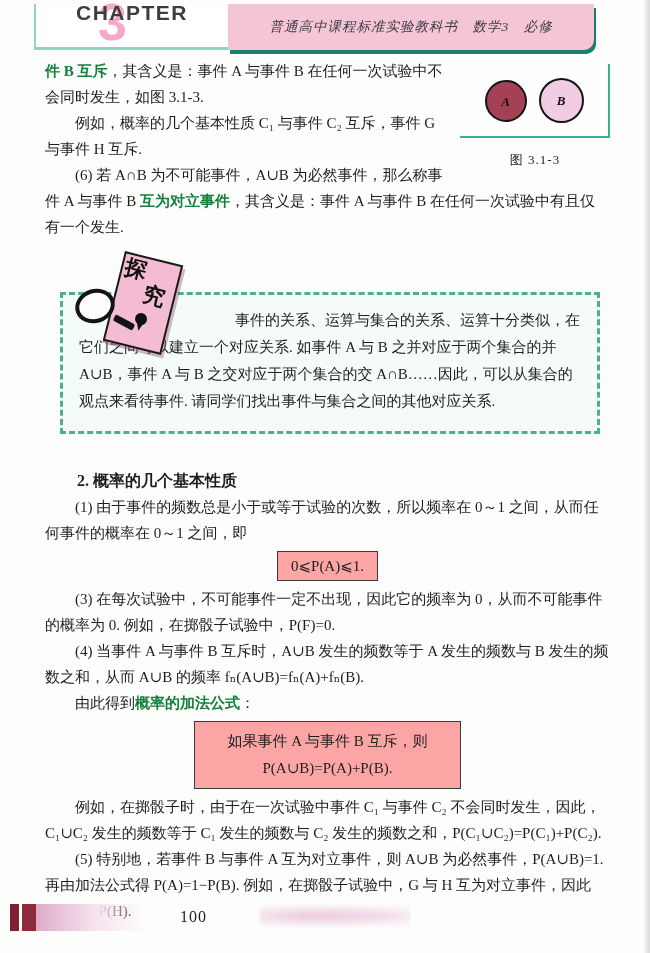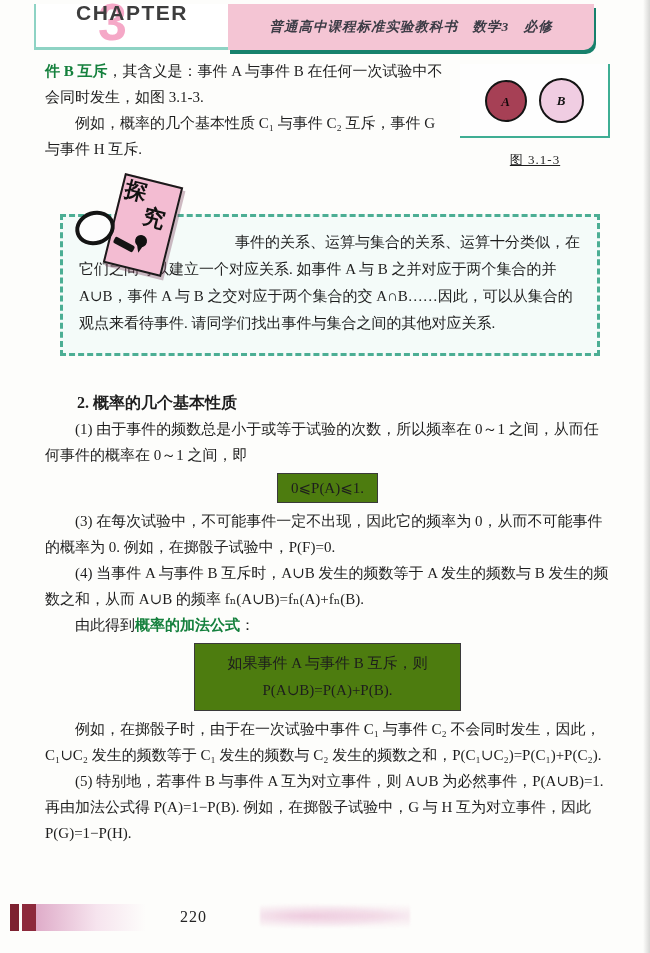--- a/index.html
+++ b/index.html
@@ -31,41 +31,41 @@
     position:absolute; left:62px; top:-8px; z-index:1;
     font-family:"Liberation Sans","DejaVu Sans",sans-serif;
     font-size:52px; font-weight:bold; color:#f59fc2; opacity:.9; line-height:1;
   }
   .header-pink {
     flex:1; background:#f4c5d4; border-radius:0 0 10px 0;
     box-shadow:2px 4px 0 #17816c;
     display:flex; align-items:center; justify-content:center;
   }
   .book-title {
-    font-size:13.5px; font-weight:bold; font-style:italic; color:#3c3c46; letter-spacing:1px;
+    font-size:13.5px; font-weight:normal; font-style:italic; color:#3c3c46; letter-spacing:1px;
   }
 
   
   .main { position:absolute; top:58px; left:45px; width:565px; font-size:15px; line-height:26px; }
   p.cont { text-indent:0; }
   p.ind  { text-indent:2em; }
   .red   { color:#15803d; font-weight:bold; }
 
   
   .figure { float:right; width:150px; margin:6px 0 6px 12px; }
   .fig-box {
     position:relative; height:74px; padding-top:16px;
     border-right:2px solid #3fae94; border-bottom:2px solid #3fae94;
     display:flex; justify-content:center; gap:12px; background:#fefefe;
   }
   .circle { border-radius:50%; border:2px solid #141414; display:flex; align-items:center; justify-content:center;
             font-style:italic; font-weight:bold; font-size:13px; line-height:1; }
   .circle-a { width:42px; height:42px; background:#a64055; color:#14080a; }
   .circle-b { width:45px; height:45px; background:#f0cde2; color:#141414; margin-top:-2px; }
-  .fig-caption { text-align:center; font-size:13px; margin-top:9px; letter-spacing:1px;text-decoration:underline; }
+  .fig-caption { text-align:center; font-size:13px; margin-top:9px; letter-spacing:1px; }
 
   
   .explore {
     clear:both; margin:52px 10px 0 15px; position:relative;
     border:3px dashed #4cae94; background:#f4fbf9;
     padding:12px 16px 16px 16px; min-height:118px;
   }
   .explore p { text-indent:2em; line-height:27px; }
   .explore-icon { float:left; width:126px; height:56px; margin-top:-44px; position:relative; }
   .exp-note {
@@ -85,21 +85,21 @@
   .exp-handle {
     position:absolute; left:34px; top:56px; width:22px; height:7px; background:#141414;
     transform:rotate(28deg); border-radius:2px;
   }
 
   .section-head { margin-top:34px; text-indent:2em; font-weight:bold; font-size:16px; }
   .main > p.body-p { margin-top:0; }
 
   .formula-box {
     display:table; margin:5px auto 5px auto; border:1.6px solid #3a3a3a;
-    padding:2px 13px; background:#4d7c0f; text-align:center; line-height:24px;
+    padding:2px 13px; background:#fca5a5; text-align:center; line-height:24px;
   }
   .formula-box.two { padding:6px 32px; line-height:27px; }
 
   
   .footer { position:absolute; left:10px; bottom:22px; height:28px; display:flex; align-items:center; }
   .f-bar1 { width:9px;  height:27px; background:#7d2130; }
   .f-gap  { width:3px;  height:27px; }
   .f-bar2 { width:14px; height:27px; background:#8d2a3c; }
   .f-fade { width:110px; height:27px; background:linear-gradient(to right,#dfacc9,#f6e4ee 55%,rgba(246,228,238,0)); }
   .f-num  { margin-left:34px; font-size:16px; color:#242424; letter-spacing:1px; }
@@ -130,20 +130,21 @@
         <div class="circle circle-a">A</div>
         <div class="circle circle-b">B</div>
       </div>
       <div class="fig-caption">图 3.1-3</div>
     </div>
 
     <p class="cont body-p"><span class="red">件 B 互斥</span><span>，其含义是：事件 A 与事件 B 在任何一次试验中不会同时发生，如图 3.1-3.</span></p>
 
     <p class="ind body-p">例如，概率的几个基本性质 C₁ 与事件 C₂ 互斥，事件 G 与事件 H 互斥.</p>
 
+    <p class="ind body-p"><span>(6) 若 A∩B 为不可能事件，A∪B 为必然事件，那么称事件 A 与事件 B </span><span class="red">互为对立事件</span><span>，其含义是：事件 A 与事件 B 在任何一次试验中有且仅有一个发生.</span></p>
 
 
     <div class="explore">
       <div class="explore-icon">
         <div class="exp-note">
           <span class="exp-char1">探</span>
           <span class="exp-char2">究</span>
           <span class="exp-keyhole"></span>
         </div>
         <div class="exp-glass"></div>
@@ -174,17 +175,17 @@
 
     <p class="ind body-p">(5) 特别地，若事件 B 与事件 A 互为对立事件，则 A∪B 为必然事件，P(A∪B)=1. 再由加法公式得 P(A)=1−P(B). 例如，在掷骰子试验中，G 与 H 互为对立事件，因此 P(G)=1−P(H).</p>
 
   </div>
 
   <div class="footer">
     <div class="f-bar1"></div>
     <div class="f-gap"></div>
     <div class="f-bar2"></div>
     <div class="f-fade"></div>
-    <div class="f-num">220</div>
+    <div class="f-num">100</div>
   </div>
   <div class="f-smudge"></div>
 
 </div>
 
 </body></html>

